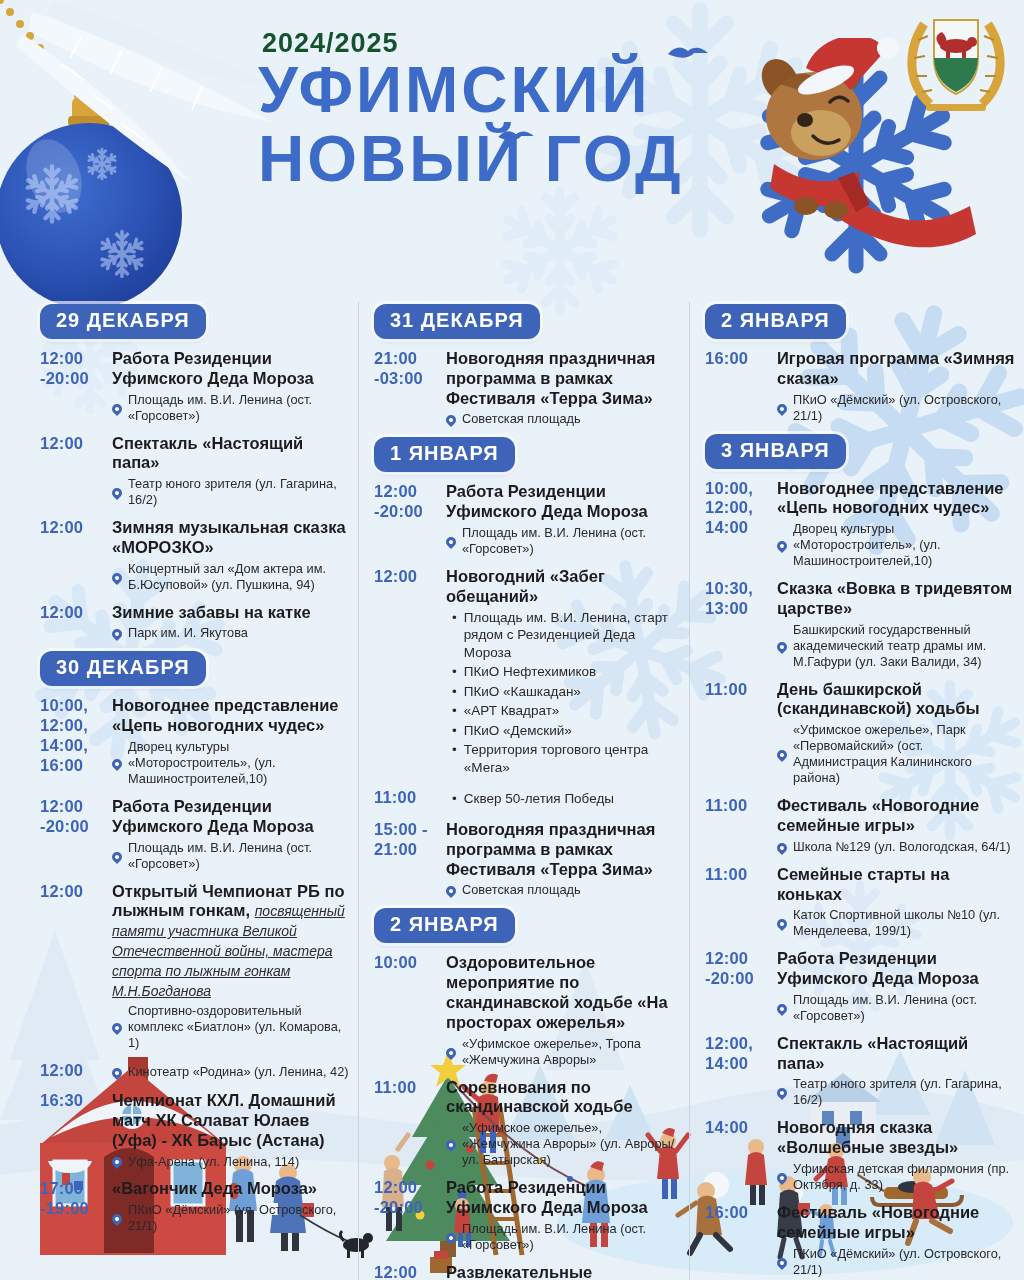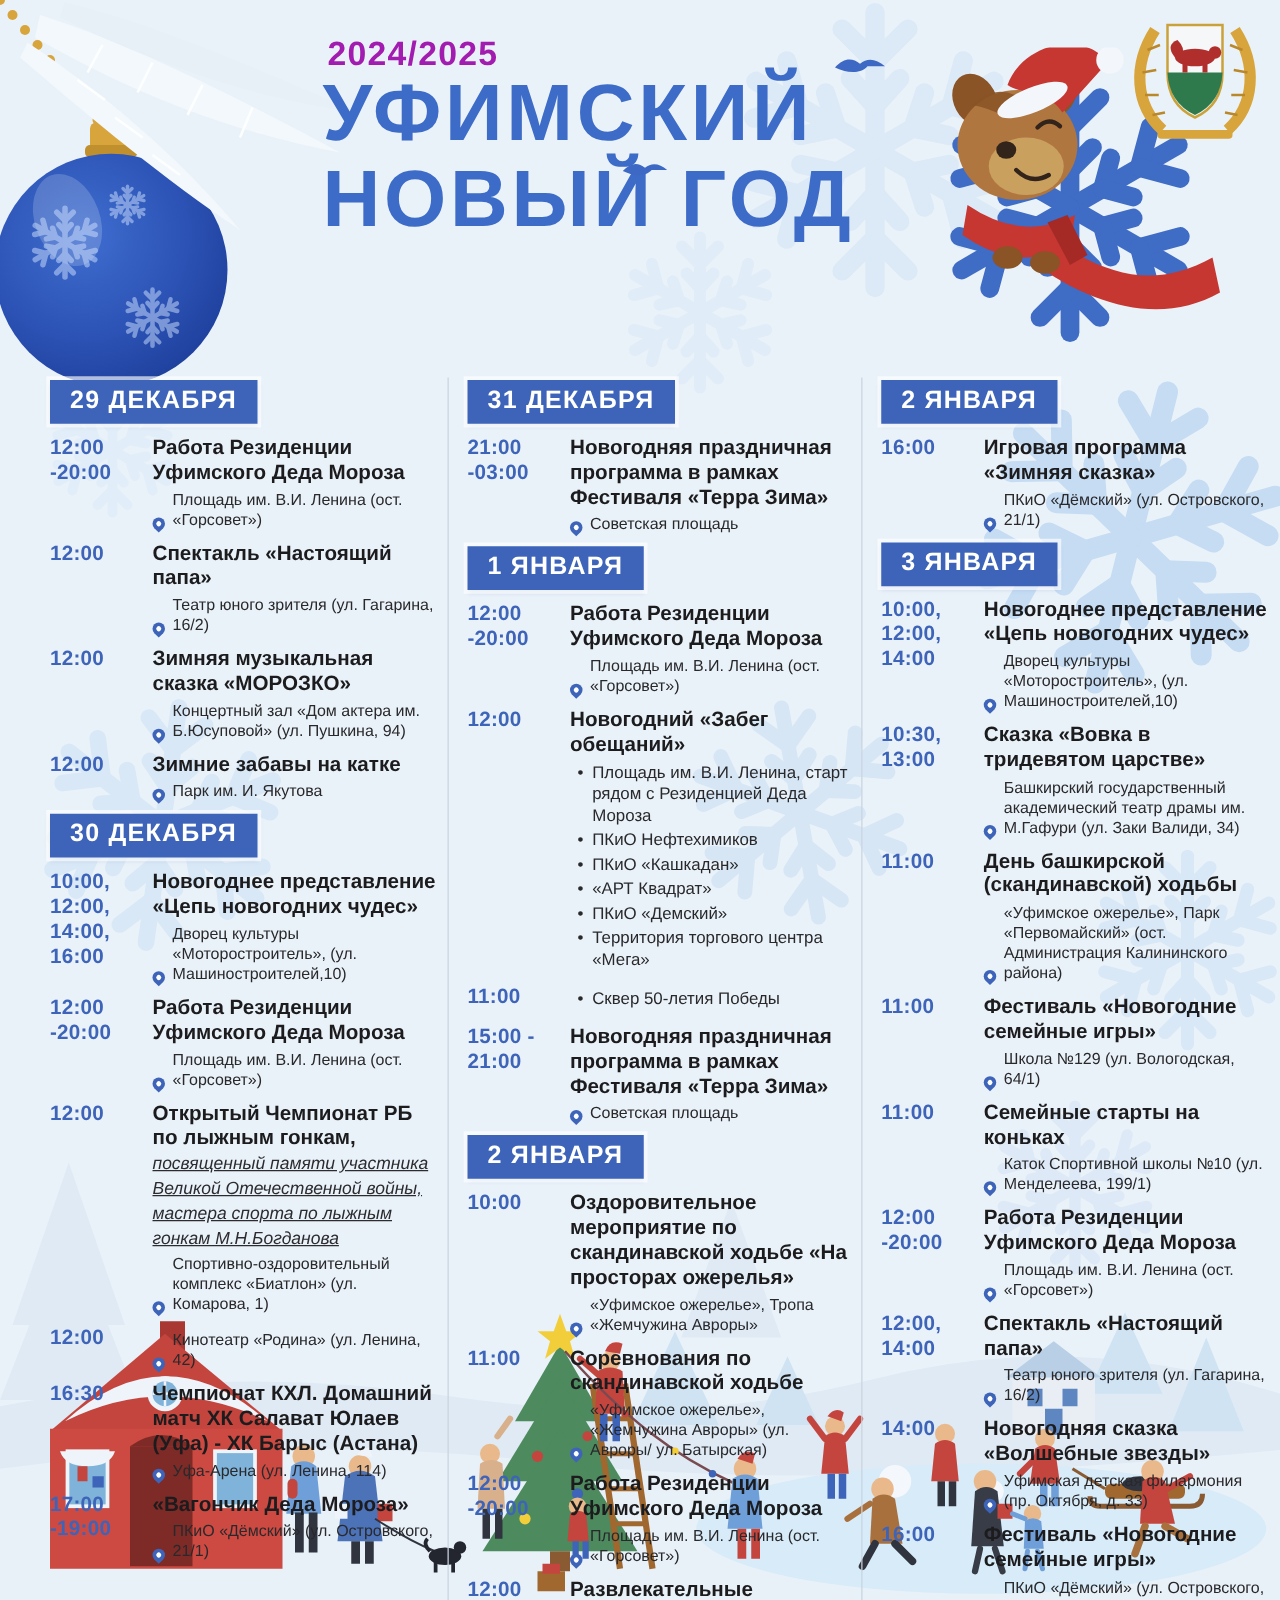--- a/index.html
+++ b/index.html
@@ -8,21 +8,21 @@
     background:#eaf2f9;
     font-family:"Liberation Sans","DejaVu Sans",sans-serif;
     -webkit-font-smoothing:antialiased;
   }
   .layer{position:absolute;inset:0;}
   
   .bg-decor{z-index:0;pointer-events:none;}
   
   .season{
     position:absolute;left:262px;top:28px;z-index:3;
-    font-size:27px;font-weight:800;color:#a21caf;letter-spacing:1px;
+    font-size:27px;font-weight:800;color:#14532d;letter-spacing:1px;
   }
   .big-title{
     position:absolute;left:258px;top:56px;z-index:3;
     font-size:64px;font-weight:800;color:#3d6bc8;line-height:1.08;
     letter-spacing:3px;
   }
   .ornament-svg{position:absolute;left:-8px;top:-6px;z-index:2;}
   .mascot-svg{position:absolute;left:718px;top:38px;z-index:2;}
   .crest-svg{position:absolute;left:900px;top:12px;z-index:3;}
   .bird{position:absolute;z-index:3;}
@@ -32,34 +32,34 @@
     display:flex;align-items:flex-start;
   }
   .col{box-sizing:border-box;}
   .col1{width:318px;padding-right:8px;}
   .col2{width:331px;padding-left:15px;padding-right:6px;border-left:1.5px solid #c9d4df;}
   .col3{width:326px;padding-left:15px;border-left:1.5px solid #c9d4df;}
   .chip-row{margin:2px 0 10px;}
   .chip{
     display:inline-block;background:#3d64b9;color:#fff;
     font-size:20px;font-weight:800;letter-spacing:1px;
-    padding:5px 16px 7px;border-radius:0;
+    padding:5px 16px 7px;border-radius:12px;
     box-shadow:0 0 0 3px rgba(255,255,255,.65),0 2px 4px rgba(61,100,185,.25);
   }
-  .event{display:grid;grid-template-columns:72px 1fr;column-gap:10px;margin:0 0 10px;}
+  .event{display:grid;grid-template-columns:72px 1fr;margin:0 0 10px;}
   .time{
     color:#3d64b9;font-weight:800;font-size:16.5px;line-height:1.2;
     white-space:pre-line;letter-spacing:.2px;
   }
   .title{margin:0;color:#1c1c1e;font-weight:800;font-size:16.5px;line-height:1.2;}
   .sub{
     font-weight:500;font-style:italic;text-decoration:underline;
     font-size:14px;color:#2c2c30;margin-top:37px;
   }
-  .loc{display:flex;gap:6px;margin-top:3px;align-items:flex-end;
+  .loc{display:flex;gap:6px;margin-top:3px;align-items:center;
        font-size:12.8px;color:#29292c;line-height:1.25;}
   .pin{
     position:relative;flex:0 0 10px;width:10px;height:10px;margin-top:2px;
     background:#3d64b9;border-radius:50% 50% 50% 0;transform:rotate(-45deg);
   }
   .pin::after{
     content:"";position:absolute;left:3px;top:3px;width:4px;height:4px;
     background:#fff;border-radius:50%;
   }
   .bullet-row{display:flex;gap:7px;font-size:13.5px;color:#29292c;

